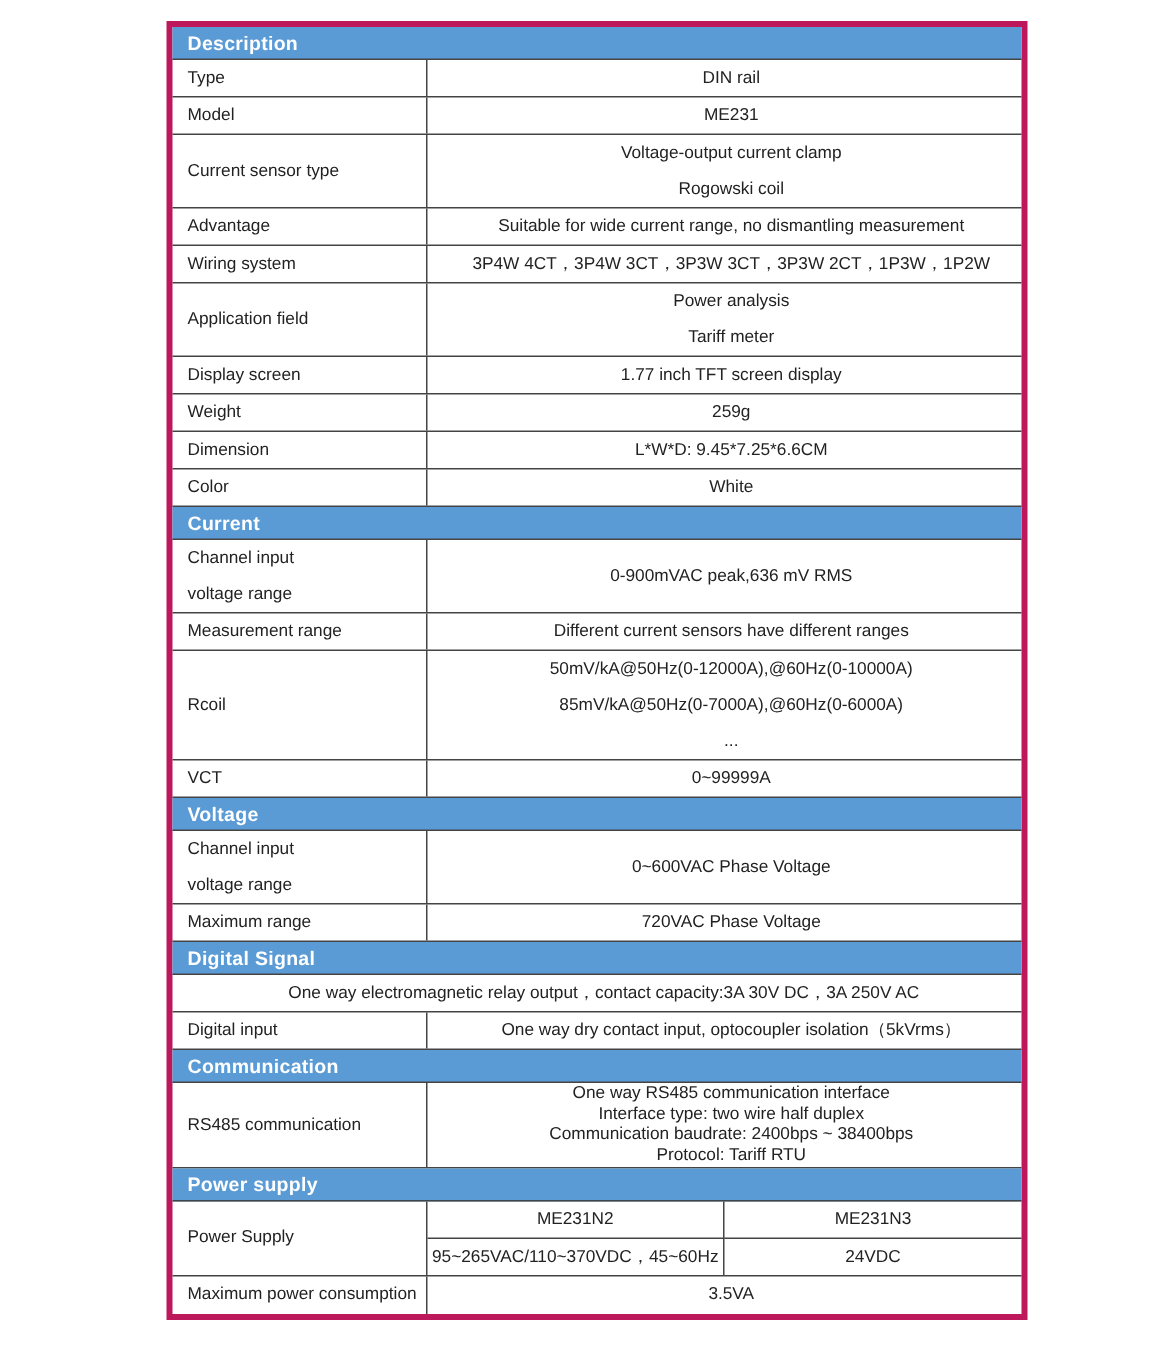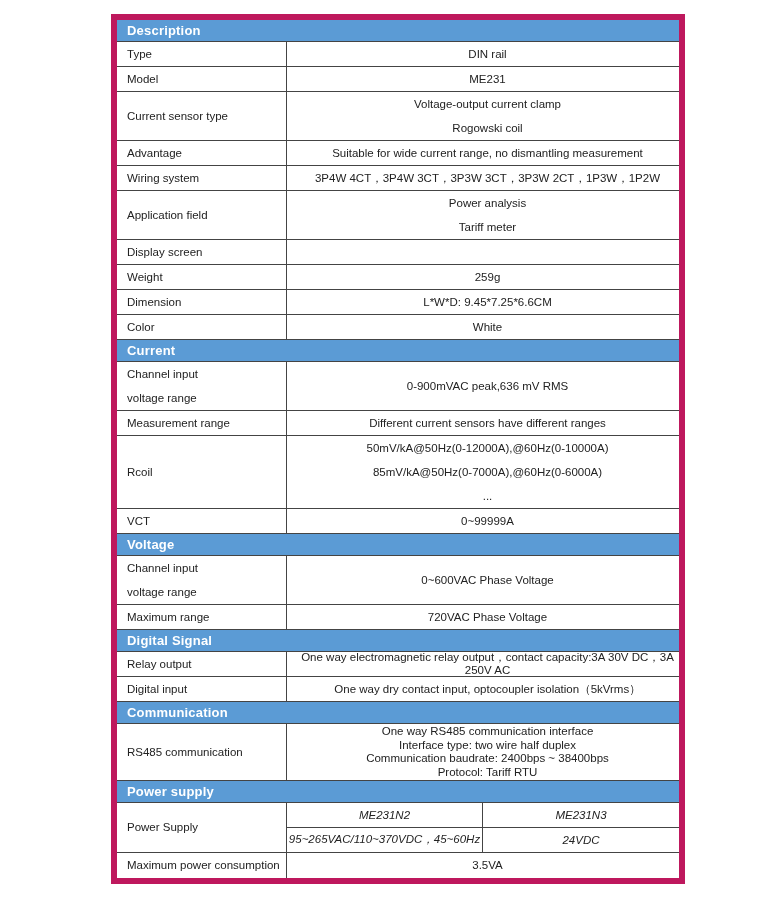--- a/index.html
+++ b/index.html
@@ -7,21 +7,21 @@
   body {
     width: 767px; height: 903px;
     position: relative;
     font-family: "Liberation Sans", sans-serif;
     color: #222222;
   }
   .spec-table {
     position: absolute;
     left: 111px; top: 14px;
     width: 574px;
-    border: 6px solid #be185d;
+    border: 4px solid #be185d;
     background: #ffffff;
   }
   .sec-head {
     height: 22px;
     line-height: 21px;
     background: #5B9BD5;
     color: #ffffff;
     font-weight: bold;
     font-size: 13px;
     padding-left: 10px;
@@ -64,21 +64,20 @@
     display: grid;
     grid-template-columns: 1fr 1fr;
     grid-template-rows: 1fr 1fr;
     text-align: center;
     font-size: 11.5px;
   }
   .ps-cell {
     display: flex;
     align-items: center;
     justify-content: center;
-    font-style: italic;
   }
   .ps-cell.b { border-bottom: 1px solid #444444; }
   .ps-cell.rgt { border-right: 1px solid #444444; }
 </style>
 </head>
 <body>
 
 <div class="spec-table">
 
   <div class="sec-head">Description</div>
@@ -136,20 +135,23 @@
     <div class="val">
       <div class="gap">Power analysis</div>
       <div class="gap">Tariff meter</div>
     </div>
   </div>
 
   <div class="row r">
     <div class="lab">
         <div>Display screen</div>
       </div>
+    <div class="val">
+        <div>1.77 inch TFT screen display</div>
+      </div>
   </div>
 
   <div class="row r">
     <div class="lab">
         <div>Weight</div>
       </div>
     <div class="val">
         <div>259g</div>
       </div>
   </div>
@@ -230,23 +232,20 @@
         <div>Maximum range</div>
       </div>
     <div class="val">
         <div>720VAC Phase Voltage</div>
       </div>
   </div>
 
   <div class="sec-head">Digital Signal</div>
 
   <div class="row r">
-    <div class="lab">
-        <div>Relay output</div>
-      </div>
     <div class="val">
         <div>One way electromagnetic relay output，contact capacity:3A 30V DC，3A 250V AC</div>
       </div>
   </div>
 
   <div class="row r">
     <div class="lab">
         <div>Digital input</div>
       </div>
     <div class="val">

